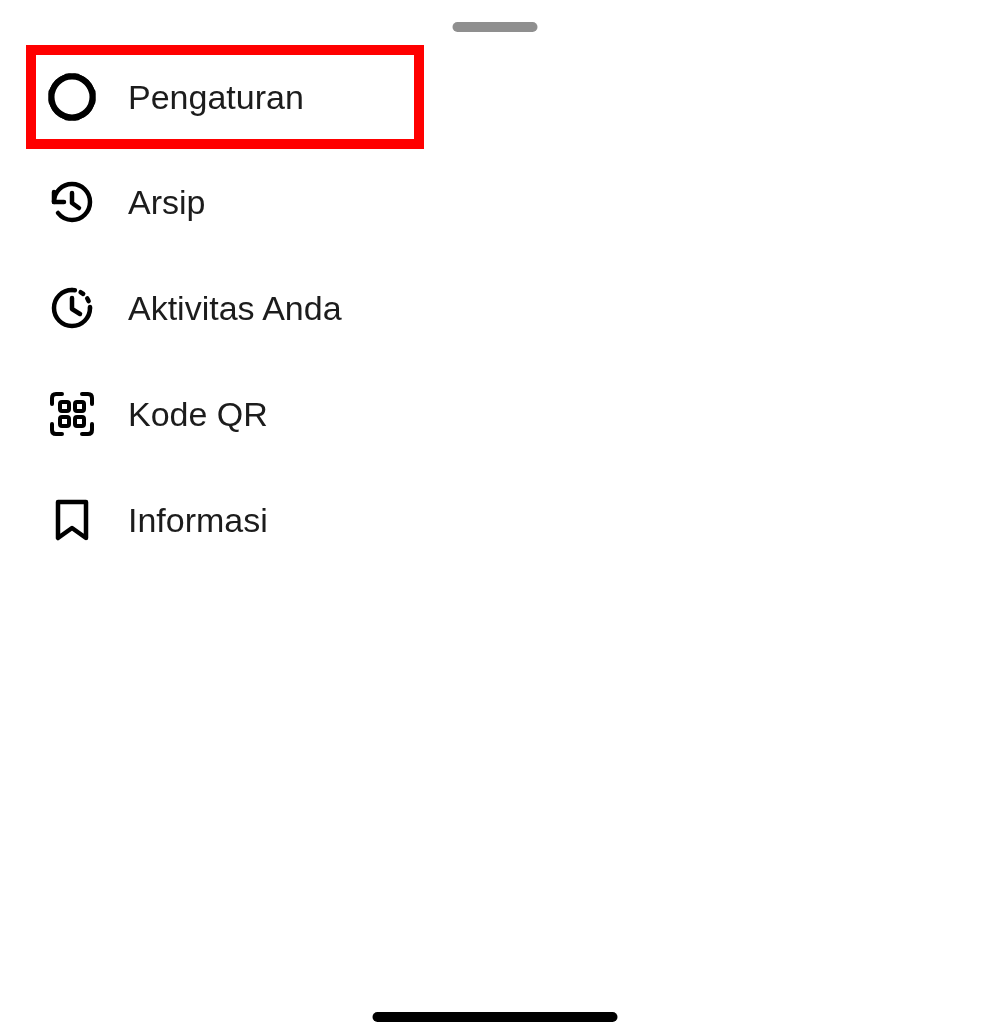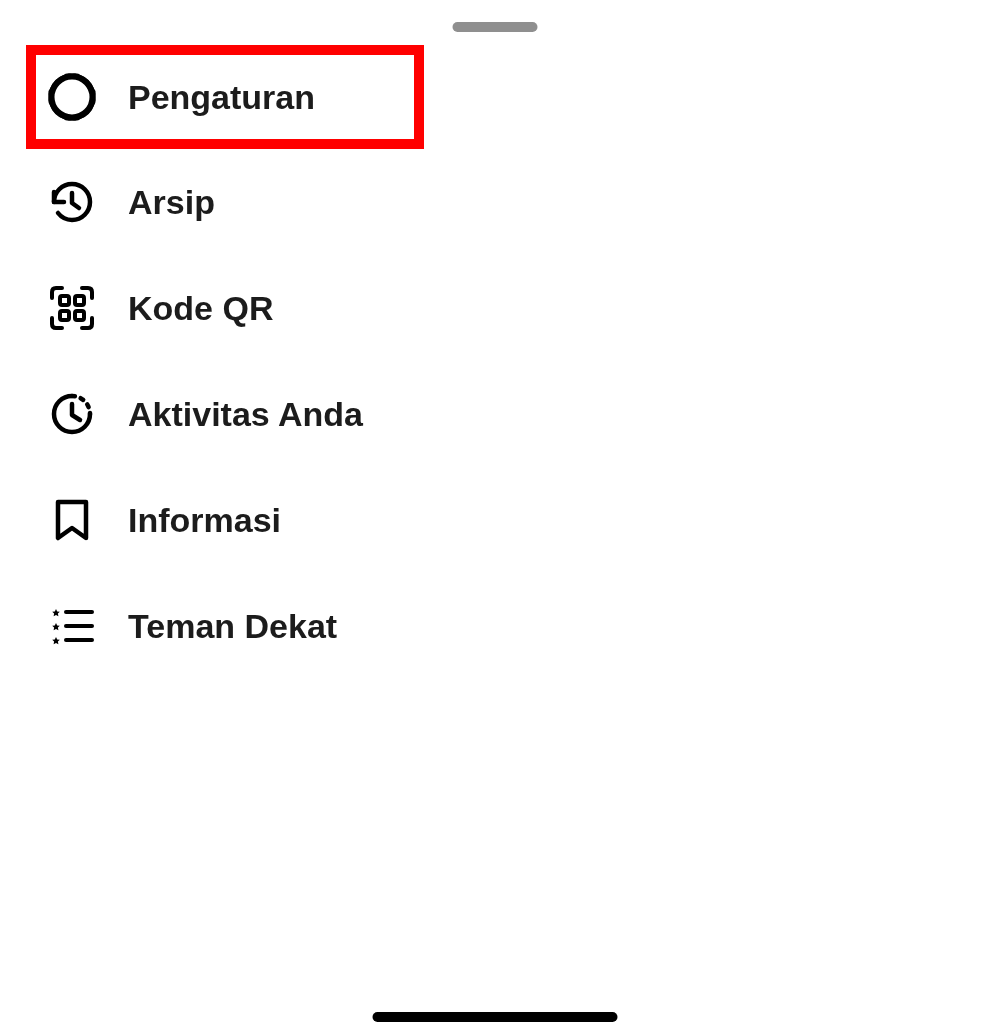--- a/index.html
+++ b/index.html
@@ -64,21 +64,21 @@
       justify-content: center;
       flex-shrink: 0;
     }
     .icon-wrap svg {
       width: 48px;
       height: 48px;
     }
     .menu-label {
       font-size: 34px;
       color: #1c1c1c;
-      font-weight: 700;
+      font-weight: 400;
     }
   </style>
 </head>
 <body>
 
 <div class="drag-handle-top"></div>
 
 <div class="menu-list">
 
   <div class="menu-item highlighted">
@@ -115,65 +115,52 @@
         <path d="M6 24 A18 18 0 1 1 24 42 A18 18 0 0 1 10 35"></path>
         <polyline points="6,14 6,24 16,24"></polyline>
         <polyline points="24,15 24,25 31,30"></polyline>
       </svg>
     </span>
     <span class="menu-label">Arsip</span>
   </div>
 
   <div class="menu-item">
     <span class="icon-wrap">
+      <svg viewBox="0 0 48 48" fill="none" stroke="#000" stroke-width="4.5" stroke-linecap="round" stroke-linejoin="round">
+        <path d="M42 24 A18 18 0 1 1 24 6" stroke-dasharray="0"></path>
+        <path d="M24 6 A18 18 0 0 1 42 24" stroke-dasharray="3 6"></path>
+        <polyline points="24,14 24,25 32,30"></polyline>
+      </svg>
+    </span>
+    <span class="menu-label">Aktivitas Anda</span>
+  </div>
+
+  <div class="menu-item">
+    <span class="icon-wrap">
       <svg viewBox="0 0 48 48" fill="none" stroke="#000" stroke-width="4" stroke-linecap="round" stroke-linejoin="round">
         <path d="M4 14 V8 Q4 4 8 4 H14"></path>
         <path d="M34 4 H40 Q44 4 44 8 V14"></path>
         <path d="M44 34 V40 Q44 44 40 44 H34"></path>
         <path d="M14 44 H8 Q4 44 4 40 V34"></path>
         <rect x="12" y="12" width="9" height="9" rx="2"></rect>
         <rect x="27" y="12" width="9" height="9" rx="2"></rect>
         <rect x="12" y="27" width="9" height="9" rx="2"></rect>
         <rect x="27" y="27" width="9" height="9" rx="2"></rect>
       </svg>
     </span>
     <span class="menu-label">Kode QR</span>
   </div>
 
   <div class="menu-item">
     <span class="icon-wrap">
       <svg viewBox="0 0 48 48" fill="none" stroke="#000" stroke-width="4.5" stroke-linecap="round" stroke-linejoin="round">
-        <path d="M42 24 A18 18 0 1 1 24 6" stroke-dasharray="0"></path>
-        <path d="M24 6 A18 18 0 0 1 42 24" stroke-dasharray="3 6"></path>
-        <polyline points="24,14 24,25 32,30"></polyline>
-      </svg>
-    </span>
-    <span class="menu-label">Aktivitas Anda</span>
-  </div>
-
-  <div class="menu-item">
-    <span class="icon-wrap">
-      <svg viewBox="0 0 48 48" fill="none" stroke="#000" stroke-width="4.5" stroke-linecap="round" stroke-linejoin="round">
         <path d="M10 6 H38 V42 L24 32 L10 42 Z"></path>
       </svg>
     </span>
     <span class="menu-label">Informasi</span>
   </div>
 
-  <div class="menu-item">
-    <span class="icon-wrap">
-      <svg viewBox="0 0 48 48" fill="#000" stroke="#000" stroke-width="4" stroke-linecap="round" stroke-linejoin="round">
-        <line x1="18" y1="10" x2="44" y2="10"></line>
-        <line x1="18" y1="24" x2="44" y2="24"></line>
-        <line x1="18" y1="38" x2="44" y2="38"></line>
-        <path d="M8 7 l1.2 2.4 l2.6 0.4 l-1.9 1.8 l0.5 2.6 l-2.4 -1.2 l-2.4 1.2 l0.5 -2.6 l-1.9 -1.8 l2.6 -0.4 z" stroke-width="0"></path>
-        <path d="M8 21 l1.2 2.4 l2.6 0.4 l-1.9 1.8 l0.5 2.6 l-2.4 -1.2 l-2.4 1.2 l0.5 -2.6 l-1.9 -1.8 l2.6 -0.4 z" stroke-width="0"></path>
-        <path d="M8 35 l1.2 2.4 l2.6 0.4 l-1.9 1.8 l0.5 2.6 l-2.4 -1.2 l-2.4 1.2 l0.5 -2.6 l-1.9 -1.8 l2.6 -0.4 z" stroke-width="0"></path>
-      </svg>
-    </span>
-    <span class="menu-label">Teman Dekat</span>
-  </div>
 
 
 
 </div>
 
 <div class="drag-handle-bottom"></div>
 
 </body></html>

